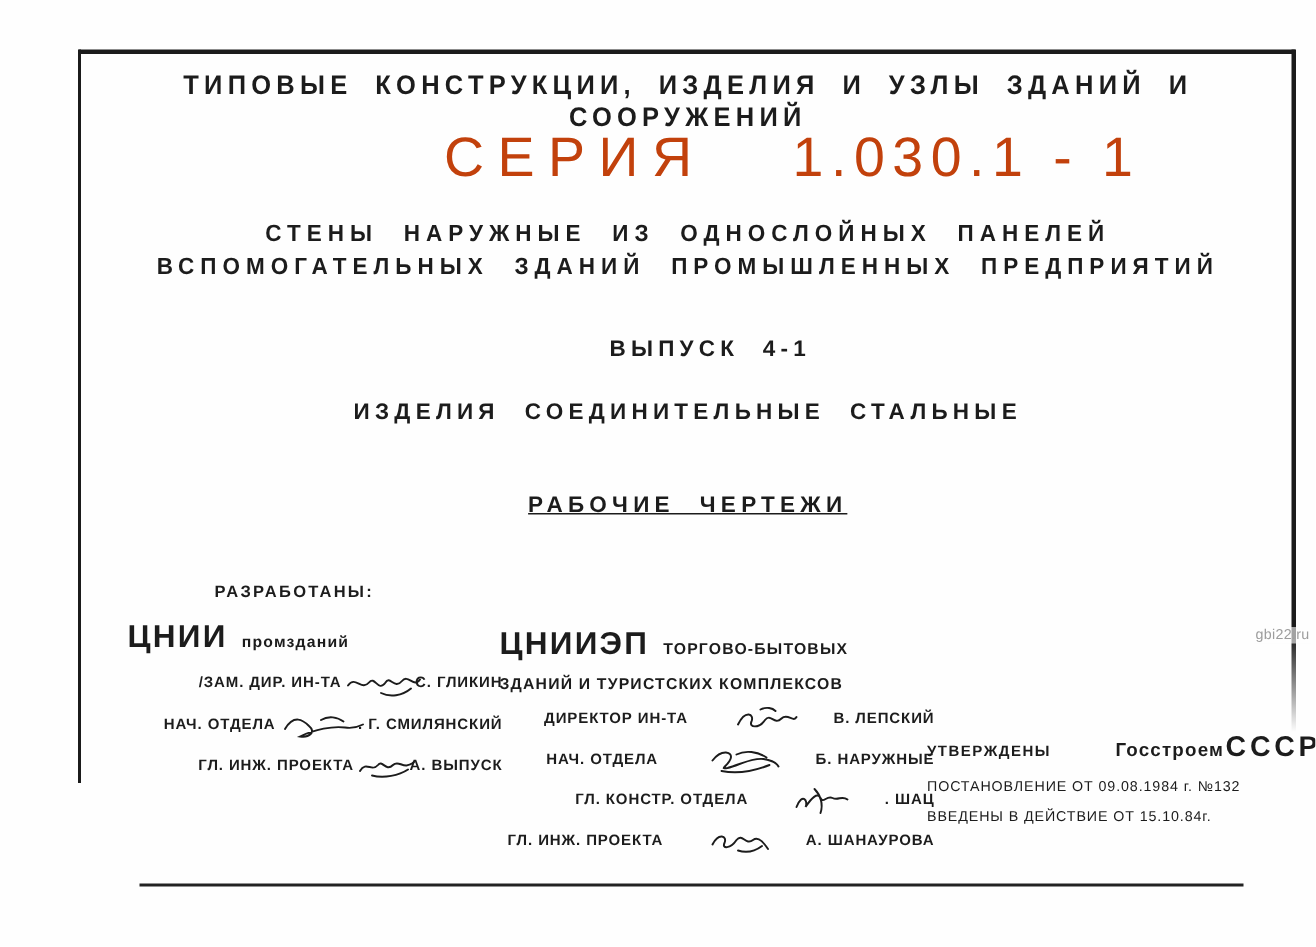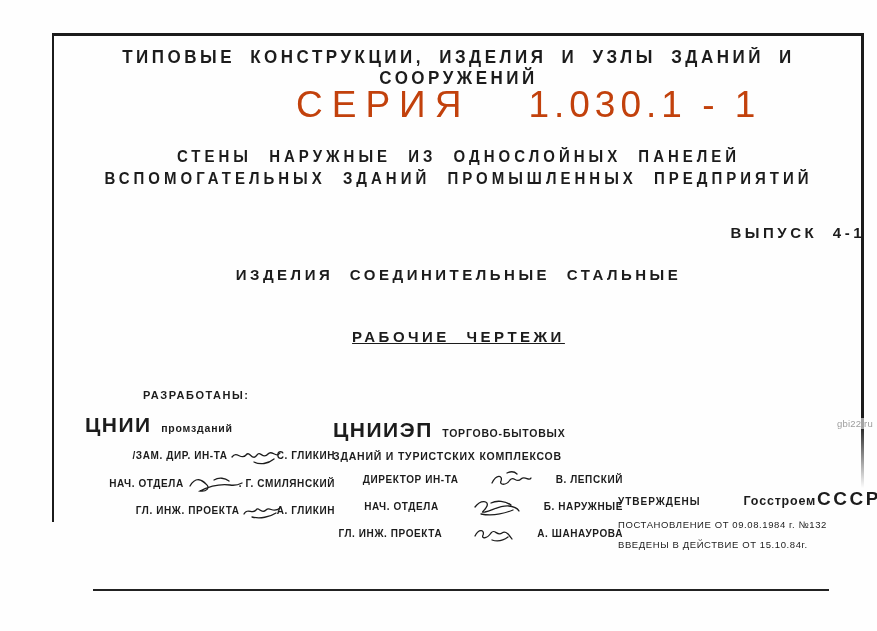--- a/index.html
+++ b/index.html
@@ -27,21 +27,21 @@
     font-weight:400;color:#c2410c;
   }
   .series .w1{font-size:37px;letter-spacing:9px;}
   .series .w2{font-size:37px;letter-spacing:5px;margin-left:58px;}
   .subtitle{
     position:absolute;left:52px;top:146px;width:813px;text-align:center;
     font-size:15px;font-weight:bold;letter-spacing:4px;word-spacing:9px;line-height:21px;
     transform:scaleY(1.04);
   }
   .issue{
-    position:absolute;left:52px;top:224px;width:813px;text-align:right;
+    position:absolute;left:52px;top:224px;width:813px;text-align:center;
     font-size:15px;font-weight:bold;letter-spacing:3.5px;word-spacing:8px;padding-left:30px;box-sizing:border-box;
   }
   .section-title{
     position:absolute;left:52px;top:266px;width:813px;text-align:center;
     font-size:15px;font-weight:bold;letter-spacing:3.5px;word-spacing:9px;
   }
   .doc-type{
     position:absolute;left:52px;top:328px;width:813px;text-align:center;
     font-size:15px;font-weight:bold;letter-spacing:3.5px;word-spacing:9px;text-decoration:underline;
   }
@@ -129,21 +129,21 @@
       </span>
       <span>. Г. СМИЛЯНСКИЙ</span>
     </div>
     <div class="sig-row">
       <span>ГЛ. ИНЖ. ПРОЕКТА</span>
       <span class="scribble">
         <svg width="40" height="18" viewBox="0 0 40 18">
             <path d="M2 12 C6 5,10 13,14 8 C17 4,19 13,24 8 C28 4,31 12,38 6 M10 15 C18 17,28 15,34 11" stroke="#1c1c1c" fill="none" stroke-width="1.3" stroke-linecap="round"></path>
           </svg>
       </span>
-      <span>А. ГЛИКИН</span>
+      <span>А. ВЫПУСК</span>
     </div>
   </div>
 
   <div class="org org-right">
     <div class="org-name-line">
       <span class="org-name">ЦНИИЭП</span>
       <span class="org-desc">ТОРГОВО-БЫТОВЫХ</span>
     </div>
     <div class="org-desc2">ЗДАНИЙ И ТУРИСТСКИХ КОМПЛЕКСОВ</div>
     <div class="sig-row">
@@ -156,20 +156,29 @@
       <span>В. ЛЕПСКИЙ</span>
     </div>
     <div class="sig-row">
       <span>НАЧ. ОТДЕЛА</span>
       <span class="scribble">
         <svg width="52" height="20" viewBox="0 0 52 20">
             <path d="M6 10 C12 2,20 4,18 9 C16 14,10 16,16 15 C24 13,32 8,40 9 C46 10,49 12,50 14 M22 6 C28 3,36 4,42 8 M12 17 C22 19,34 17,44 13" stroke="#1c1c1c" fill="none" stroke-width="1.3" stroke-linecap="round"></path>
           </svg>
       </span>
       <span>Б. НАРУЖНЫЕ</span>
+    </div>
+    <div class="sig-row">
+      <span>ГЛ. КОНСТР. ОТДЕЛА</span>
+      <span class="scribble">
+        <svg width="38" height="20" viewBox="0 0 38 20">
+            <path d="M2 14 C6 4,10 10,8 14 C12 8,16 4,18 8 C20 12,22 6,26 8 C30 10,32 6,36 9 M14 2 C18 6,20 12,18 18" stroke="#1c1c1c" fill="none" stroke-width="1.3" stroke-linecap="round"></path>
+          </svg>
+      </span>
+      <span>. ШАЦ</span>
     </div>
     <div class="sig-row">
       <span>ГЛ. ИНЖ. ПРОЕКТА</span>
       <span class="scribble">
         <svg width="42" height="20" viewBox="0 0 42 20">
             <path d="M3 12 C7 4,13 6,11 11 C9 15,15 15,19 9 C23 4,25 13,30 9 C34 6,38 12,40 15 M20 16 C26 18,32 16,36 13" stroke="#1c1c1c" fill="none" stroke-width="1.3" stroke-linecap="round"></path>
           </svg>
       </span>
       <span>А. ШАНАУРОВА</span>
     </div>

